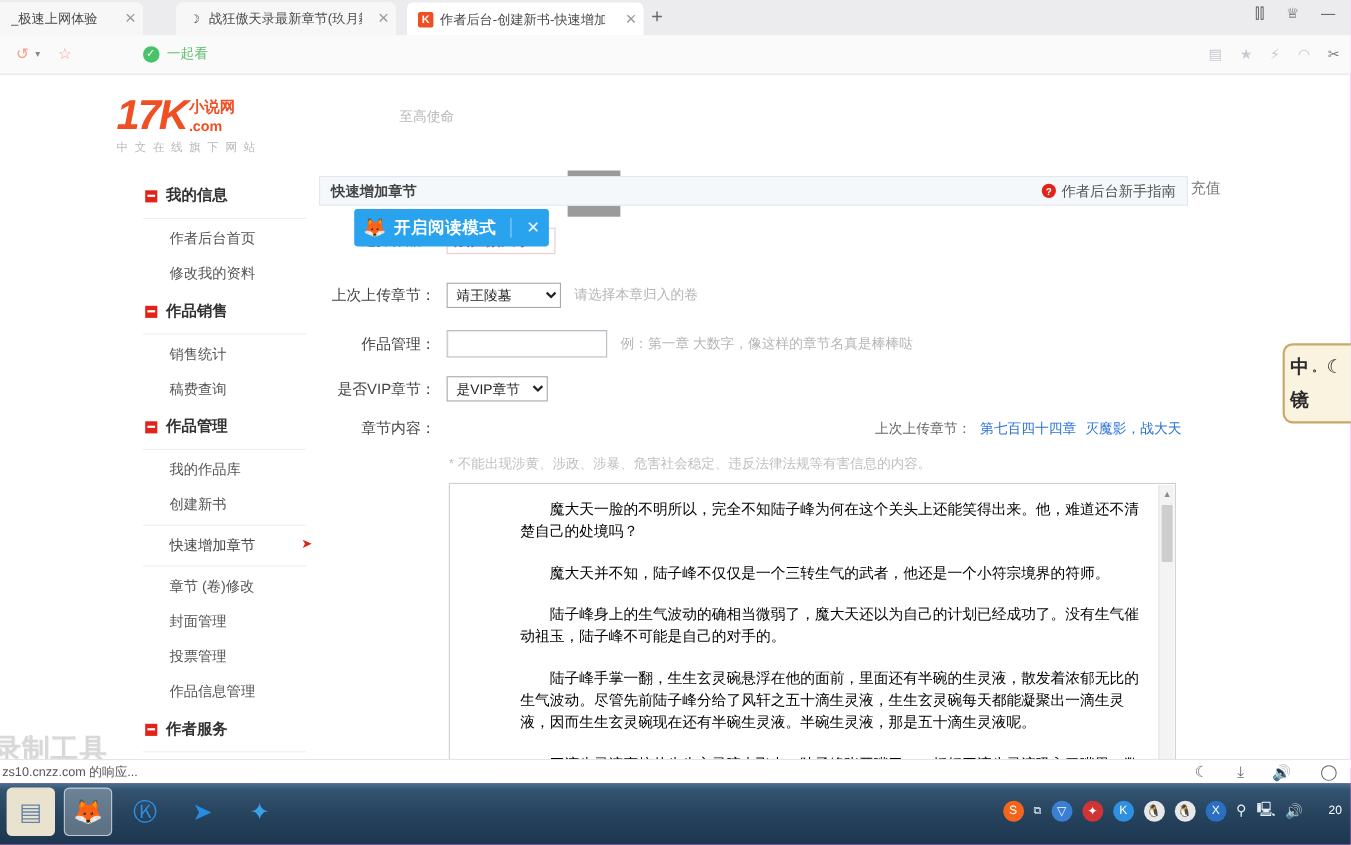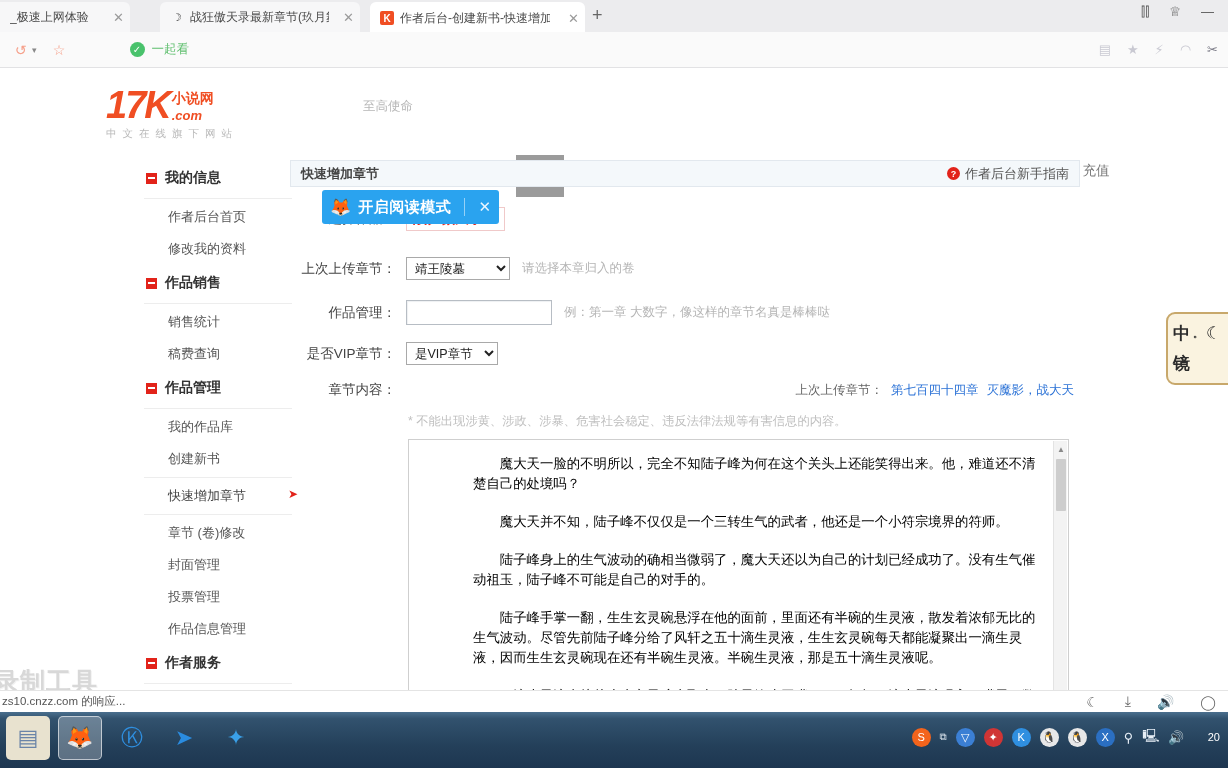--- a/index.html
+++ b/index.html
@@ -48,21 +48,21 @@
 
   .site-header { position:relative; height:78px; }
   .logo { position:absolute; left:106px; top:18px; width:168px; }
   .logo-main { display:flex; align-items:flex-end; }
   .logo-17k {
     font-size:38px; font-weight:bold; font-style:italic; color:#f04e23;
     letter-spacing:-2px; line-height:1;
   }
   .logo-cn { margin-left:2px; line-height:1.05; }
   .logo-cn-t { font-size:14px; color:#f04e23; font-weight:bold; }
-  .logo-cn-b { font-size:13px; color:#f04e23; font-weight:bold; font-style:italic;}
+  .logo-cn-b { font-size:13px; color:#f04e23; font-weight:bold; }
   .logo-sub { font-size:10.5px; color:#b9b9b9; letter-spacing:6px; margin-top:3px; }
 
   .slogan { position:absolute; left:363px; top:30px; font-size:12.5px; color:#b6b6b6; }
 
   .read-mode {
     position:absolute; left:322px; top:122px; width:177px; height:34px;
     background:#2aa3ef; border-radius:3px; color:#fff;
     display:flex; align-items:center; gap:7px; padding:0 8px; z-index:40;
   }
   .read-mode .rm-icon { font-size:17px; }
@@ -76,21 +76,21 @@
     display:flex; align-items:center; justify-content:center;
   }
 
   .top-nav { position:absolute; left:620px; top:94px; display:flex; align-items:center; gap:30px; }
   .nav-item { display:flex; align-items:center; gap:6px; font-size:13.5px; color:#787878; }
   .nav-ic { width:17px; height:17px; display:flex; align-items:center; justify-content:center; color:#f6a08a; font-size:14px;}
   .nav-ic.person { color:#7a7a7a; }
   .caret-sm { font-size:9px; color:#9a9a9a; }
 
   
-  .sidebar { position:absolute; left:144px; top:92px; width:148px; font-size:13px; }
+  .sidebar { position:absolute; left:130px; top:92px; width:148px; font-size:13px; }
   .side-group-title {
     display:flex; align-items:center; gap:8px;
     font-size:14px; font-weight:bold; color:#333; padding:9px 0 9px 2px;
   }
   .side-sq { width:11px; height:11px; background:#e2231a; position:relative; }
   .side-sq::after{ content:""; position:absolute; left:2px; top:4.5px; width:7px; height:2px; background:#fff; }
   .side-link {
     display:flex; align-items:flex-start; position:relative;
     padding:7px 0 7px 24px; color:#555; font-size:13px;
   }

